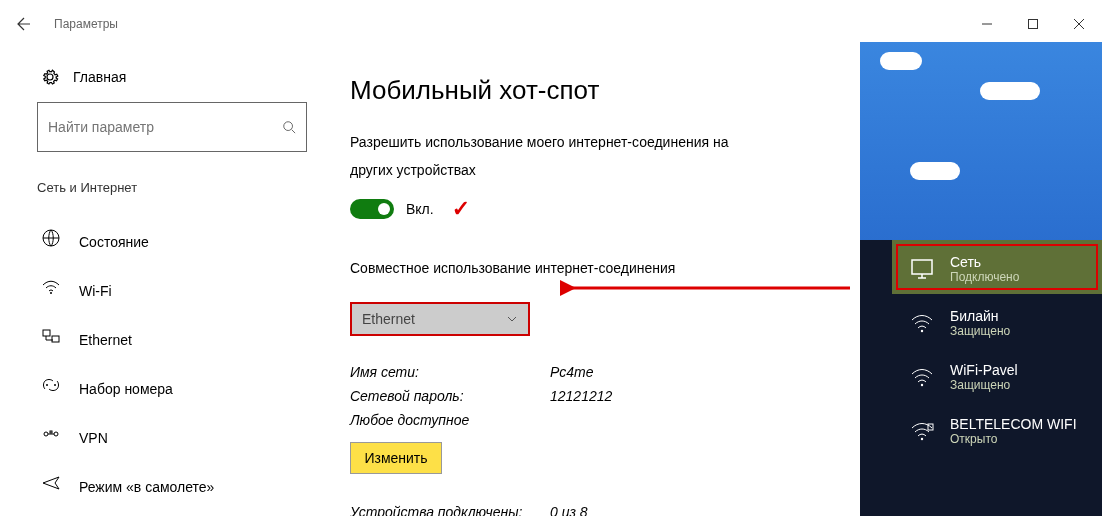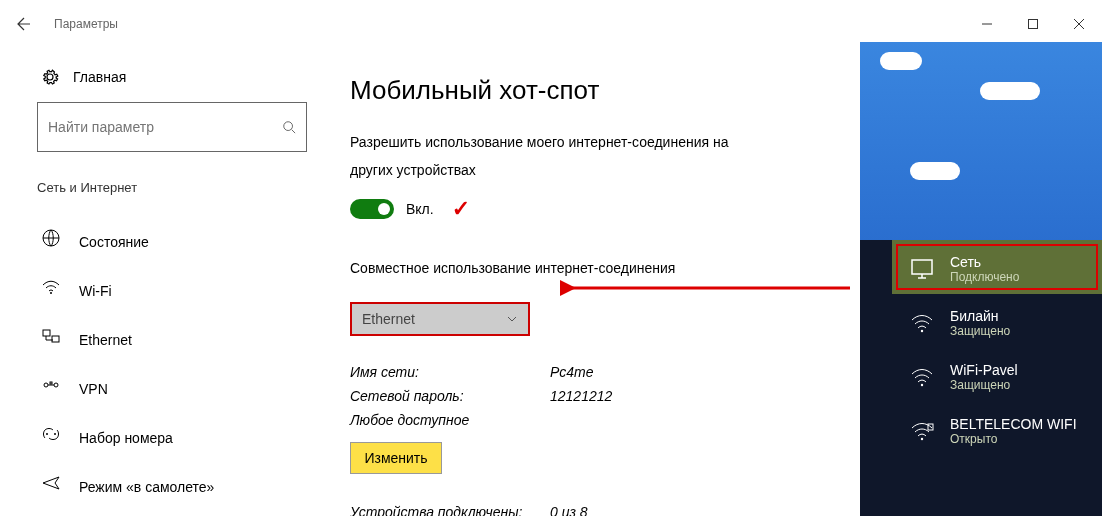--- a/index.html
+++ b/index.html
@@ -139,37 +139,37 @@
             <rect x="2" y="4" width="7" height="6" stroke="#000" fill="none"></rect>
             <rect x="11" y="10" width="7" height="6" stroke="#000" fill="none"></rect>
             <path d="M5 10v4h7" stroke="#000" fill="none"></path>
           </svg>
         </span>
       <span class="label">Ethernet</span>
     </div>
     <div class="navitem">
       <span class="icon">
           <svg width="20" height="20" viewBox="0 0 20 20">
+            <path d="M4 14c-2-2-2-6 0-8s6-2 8 0M8 14c2 2 6 2 8 0s2-6 0-8" stroke="#000" fill="none"></path>
+            <circle cx="6" cy="10" r="1" fill="#000"></circle>
+            <circle cx="14" cy="10" r="1" fill="#000"></circle>
+          </svg>
+        </span>
+      <span class="label">Набор номера</span>
+    </div>
+    <div class="navitem">
+      <span class="icon">
+          <svg width="20" height="20" viewBox="0 0 20 20">
             <circle cx="5" cy="10" r="2" stroke="#000" fill="none"></circle>
             <circle cx="15" cy="10" r="2" stroke="#000" fill="none"></circle>
             <path d="M7 10h6" stroke="#000"></path>
             <rect x="9" y="7" width="2" height="2" stroke="#000" fill="none"></rect>
           </svg>
         </span>
       <span class="label">VPN</span>
-    </div>
-    <div class="navitem">
-      <span class="icon">
-          <svg width="20" height="20" viewBox="0 0 20 20">
-            <path d="M4 14c-2-2-2-6 0-8s6-2 8 0M8 14c2 2 6 2 8 0s2-6 0-8" stroke="#000" fill="none"></path>
-            <circle cx="6" cy="10" r="1" fill="#000"></circle>
-            <circle cx="14" cy="10" r="1" fill="#000"></circle>
-          </svg>
-        </span>
-      <span class="label">Набор номера</span>
     </div>
     <div class="navitem">
       <span class="icon">
           <svg width="20" height="20" viewBox="0 0 20 20">
             <path d="M2 10l16-6-4 6 4 6-16-6z" stroke="#000" fill="none"></path>
           </svg>
         </span>
       <span class="label">Режим «в самолете»</span>
     </div>
   </div>

